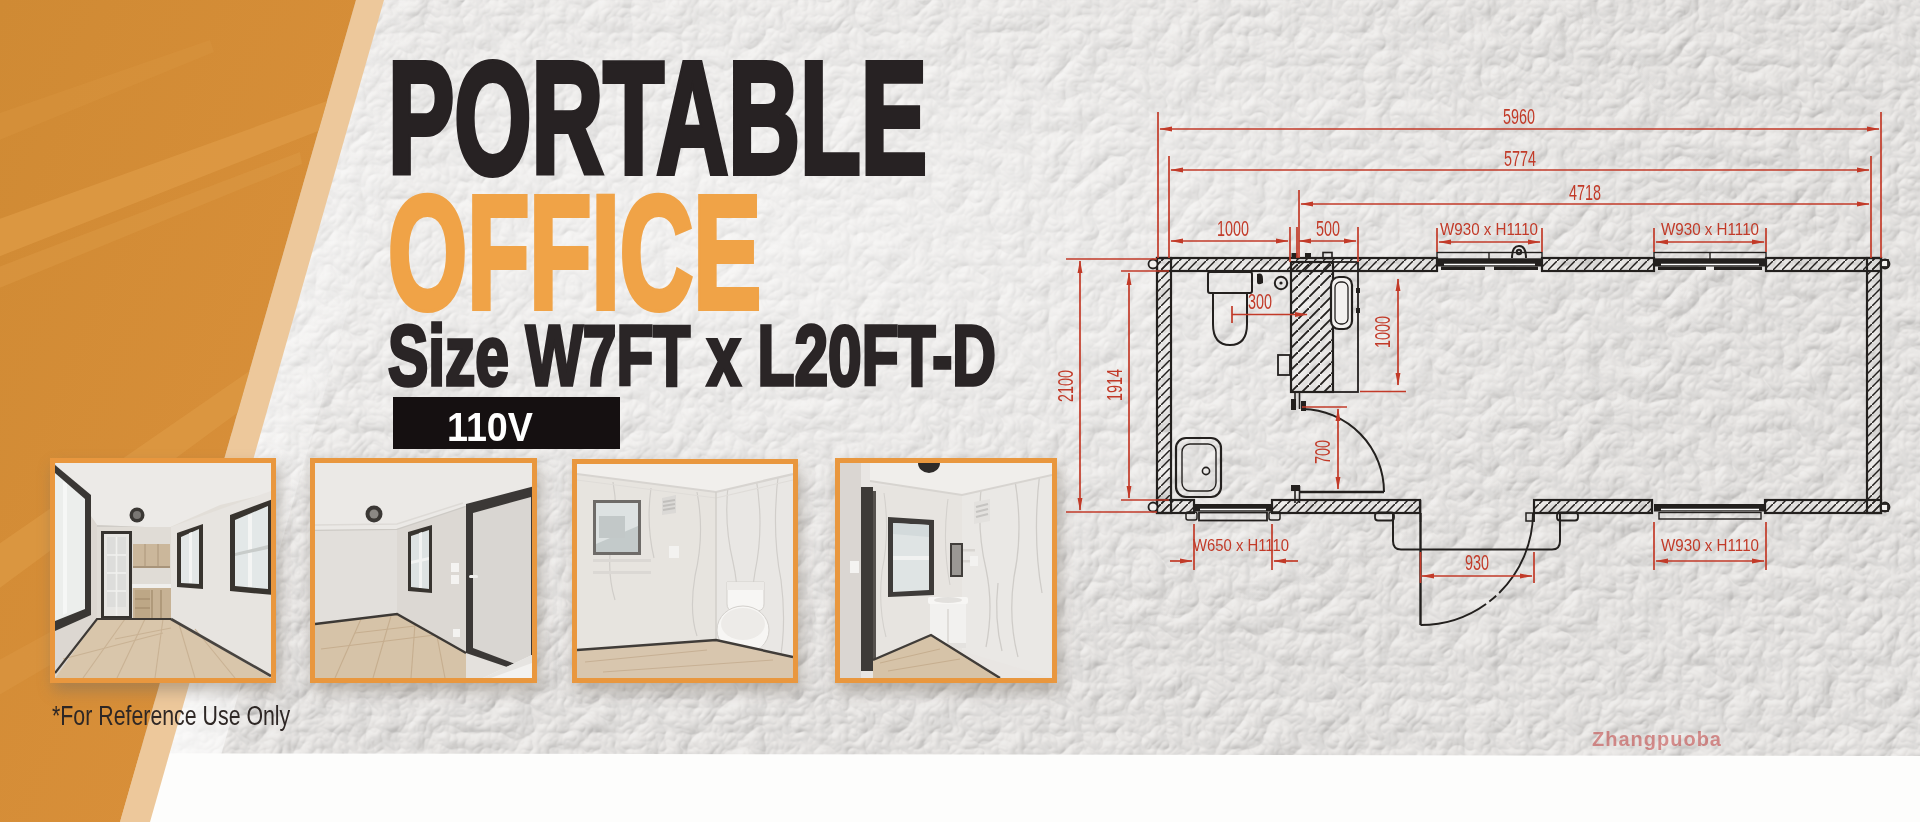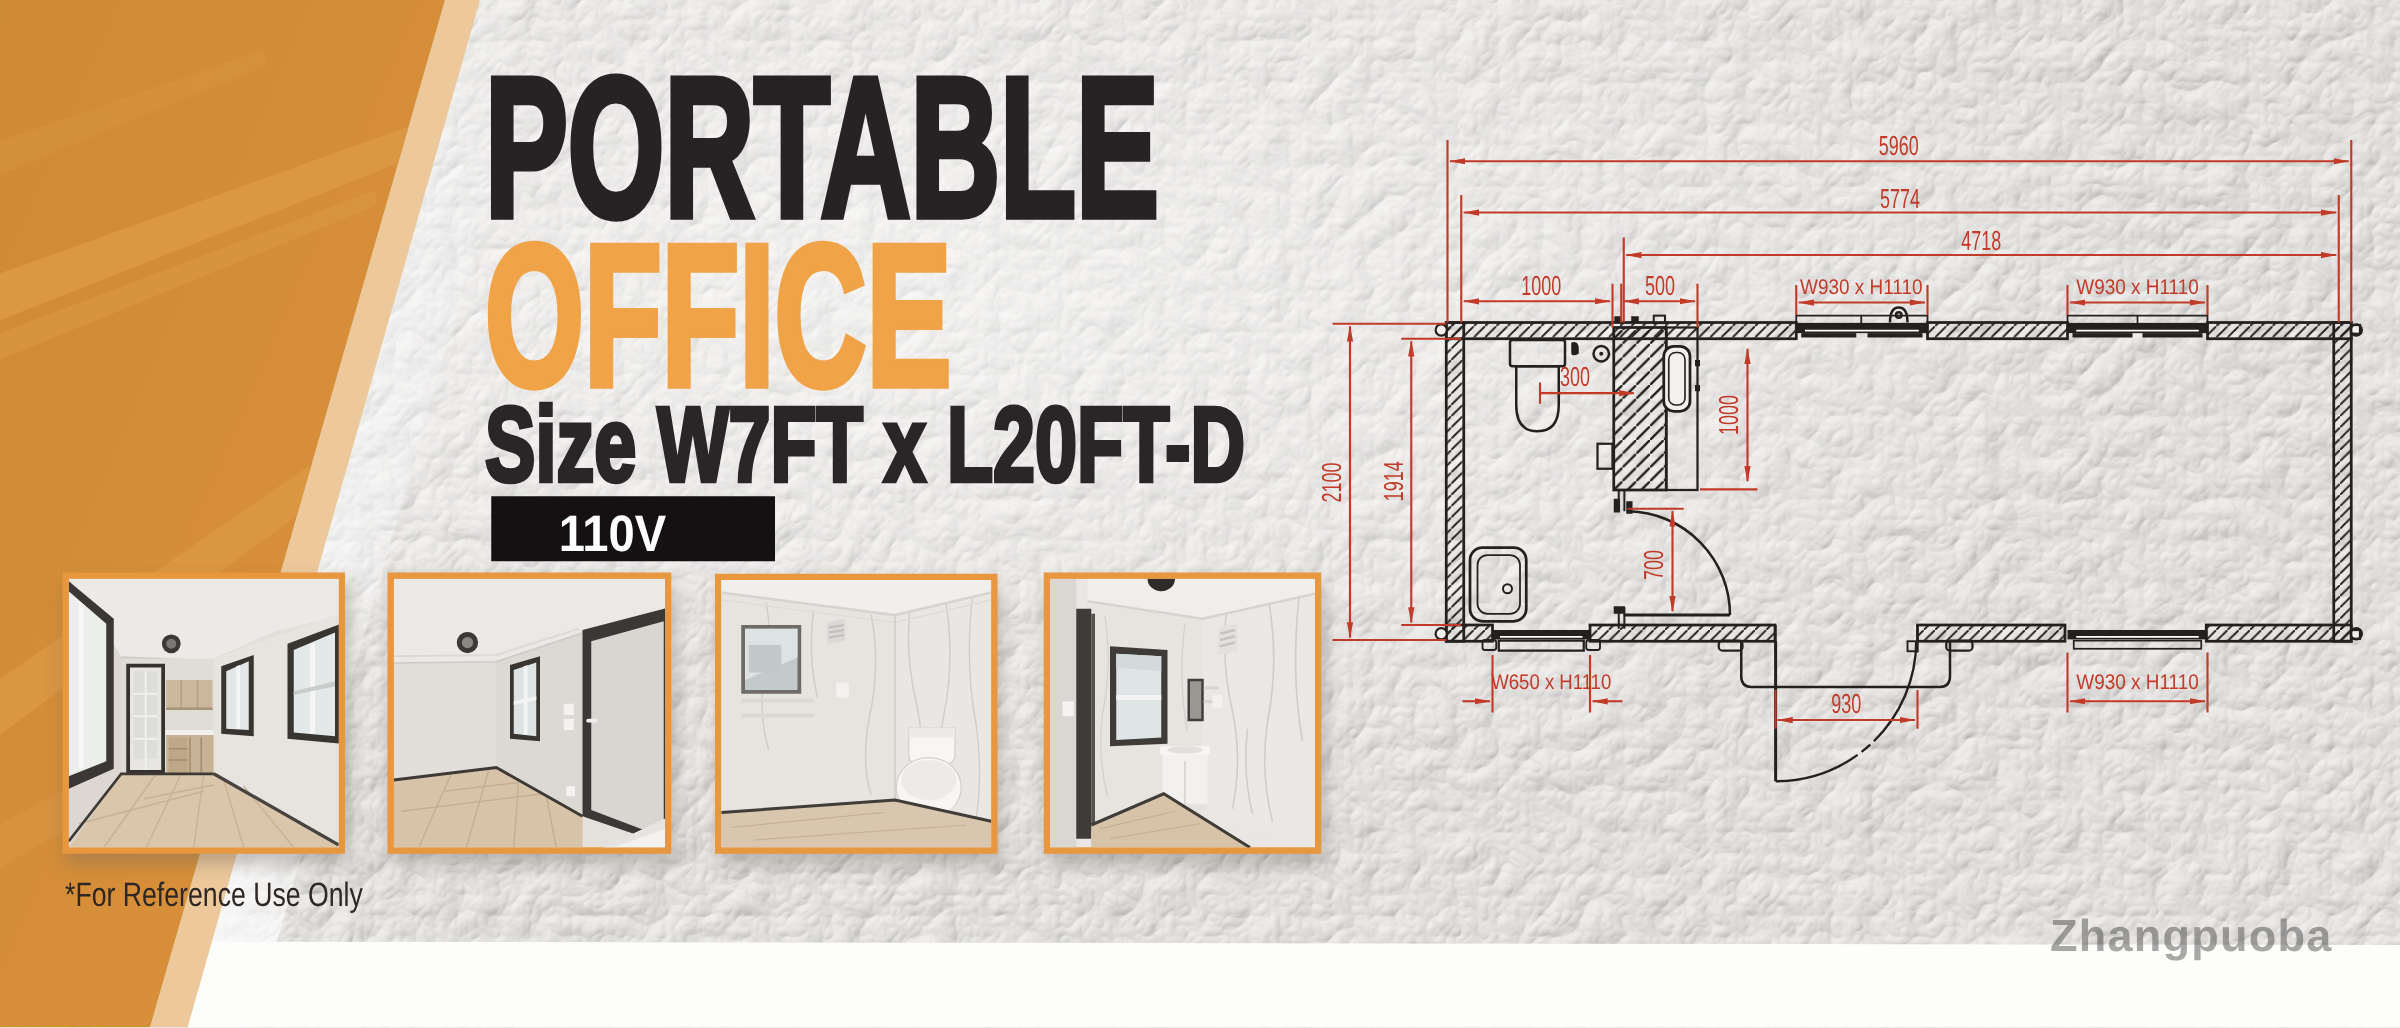--- a/index.html
+++ b/index.html
@@ -549,13 +549,13 @@
 
   <g>
     <line x1="1654" y1="522" x2="1654" y2="570"></line>
     <line x1="1766" y1="522" x2="1766" y2="570"></line>
     <line x1="1656" y1="561" x2="1764" y2="561" marker-start="url(#ar)" marker-end="url(#ar)"></line>
     <text x="1710" y="551" stroke="none" font-size="17" textLength="98" lengthAdjust="spacingAndGlyphs">W930 x H1110</text>
   </g>
 </g>
 </svg>
 
-<div class="abs" style="left:1640px;top:728px;font-size:36px;font-weight:bold;color:#404040;opacity:0.45;letter-spacing:1px;">Zhangpuoba</div>
+<div class="abs" style="left:1592px;top:728px;font-size:20px;font-weight:bold;color:#b91c1c;opacity:0.45;letter-spacing:1px;">Zhangpuoba</div>
 
 </body></html>

